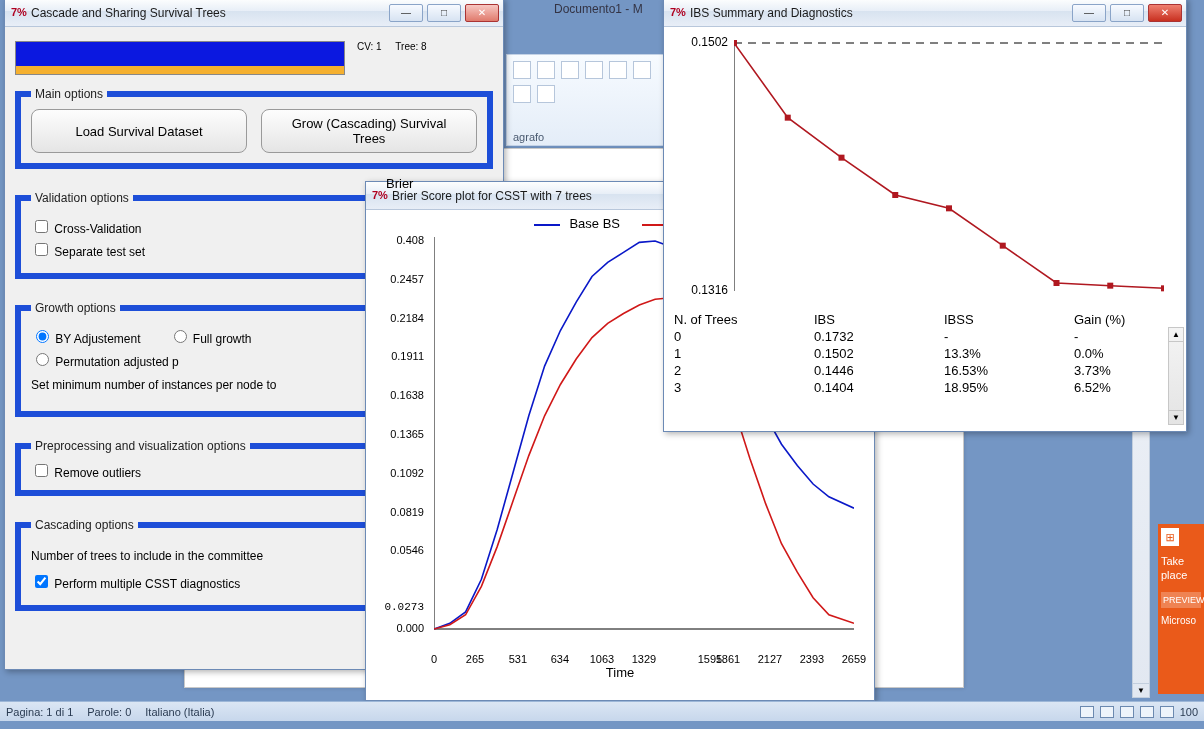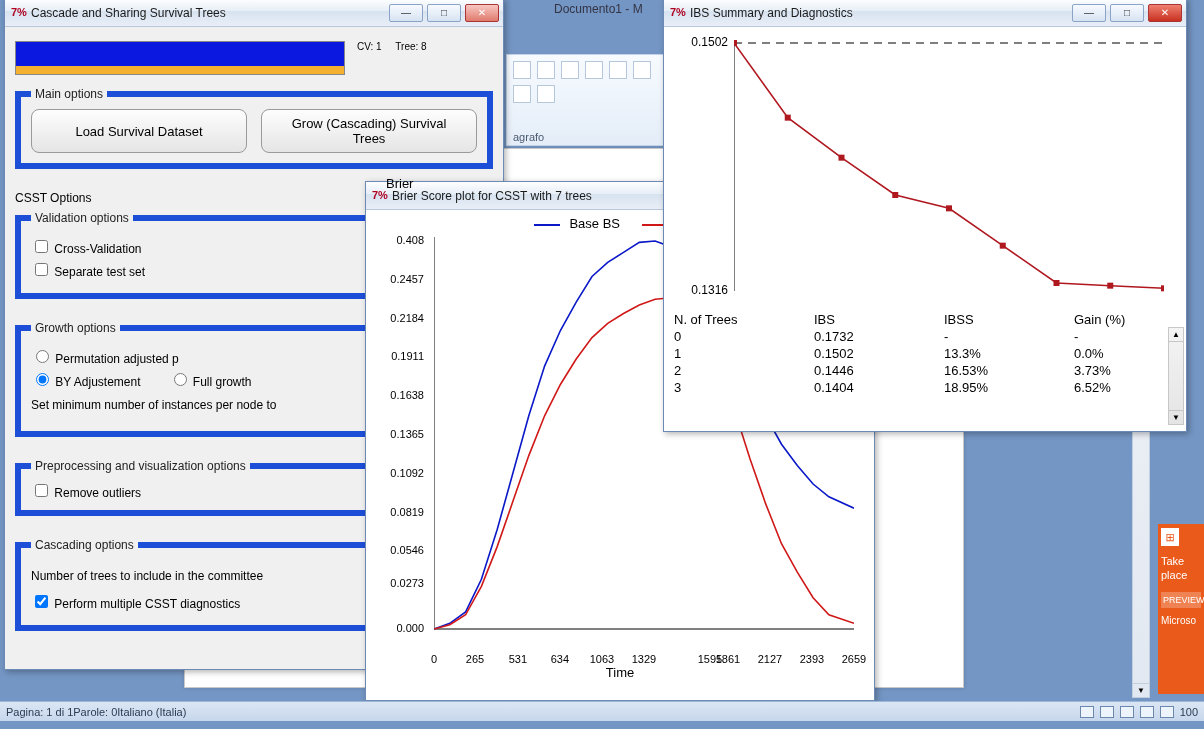--- a/index.html
+++ b/index.html
@@ -103,21 +103,21 @@
   .scroll-stub{ position:absolute; right:2px; top:300px; bottom:6px; width:16px; background:linear-gradient(#f4f4f4,#e4e4e4); border:1px solid #c7c7c7;}
   .scroll-stub .th{height:14px;border-bottom:1px solid #c7c7c7;display:flex;align-items:center;justify-content:center;font-size:8px;}
   .scroll-stub .tb{height:14px;border-top:1px solid #c7c7c7;position:absolute;bottom:0;left:0;right:0;display:flex;align-items:center;justify-content:center;font-size:8px;}
 
   
   .statusbar {
     position:absolute; left:0; bottom:8px; height:20px; width:100%;
     background:linear-gradient(#dbe6f4,#c7d7ec);
     border-top:1px solid #9db7d8;
     display:flex; align-items:center; font-size:11px; color:#2a3b52;
-    padding:0 6px; 
+    padding:0 6px; gap:14px;
   }
   .statusbar .right{ margin-left:auto; display:flex; gap:6px; align-items:center;padding-left:45px;}
   .view-icon{ width:14px;height:12px;border:1px solid #6b89b0; background:#eef4fb;}
   .word-doc-bg{
     position:absolute; left:184px; top:148px; width:780px; height:540px;
     background:#fff; border:1px solid #c9c9c9;
     box-shadow:0 0 4px rgba(0,0,0,.15);
   }
   .word-title{
     position:absolute; left:554px; top:2px; font-size:12px; color:#334;
@@ -194,40 +194,39 @@
     </div>
 
     <fieldset>
       <legend>Main options</legend>
       <div style="display:flex;gap:14px;">
         <button class="btn" style="flex:1">Load Survival Dataset</button>
         <button class="btn" style="flex:1">Grow (Cascading) Survival Trees</button>
       </div>
     </fieldset>
 
-    <div class="csst-head">CSST Options</div>
 
     <fieldset>
       <legend>Validation options</legend>
       <div class="row">
           <label><input type="checkbox" style=""> <span>Cross-Validation</span></label>
         </div>
       <div class="row">
           <label><input type="checkbox" style=""> <span>Separate test set</span></label>
         </div>
     </fieldset>
 
     <fieldset>
       <legend>Growth options</legend>
-      <div class="row">
-        <label><input type="radio" name="g" style=""> <span>Permutation adjusted p</span></label>
-      </div>
       <div class="row">
         <label><input type="radio" name="g" checked="" style=""> <span>BY Adjustement</span></label>
         <label><input type="radio" name="g" style=""> <span>Full growth</span></label>
+      </div>
+      <div class="row">
+        <label><input type="radio" name="g" style=""> <span>Permutation adjusted p</span></label>
       </div>
       <div class="small-row">
         <span>Set minimum number of instances per node to</span>
         <input class="mini" type="text" value="1" style="">
       </div>
     </fieldset>
 
     <fieldset>
       <legend>Preprocessing and visualization options</legend>
       <div style="display:flex;justify-content:space-between;align-items:center;">
@@ -270,21 +269,21 @@
     <div class="axis-title-y">Brier</div>
     <div class="plot-area">
       <svg class="chart" id="brier-svg" width="420" height="410">
           <line x1="0" y1="392" x2="420" y2="392" stroke="#000"></line>
           <line x1="0" y1="0" x2="0" y2="392" stroke="#000"></line>
           <path d="M0.0 392.0 L15.8 386.3 L31.6 374.9 L47.4 342.3 L63.2 292.5 L79.0 235.7 L94.8 178.8 L110.6 129.1 L126.4 93.5 L142.2 65.1 L158.0 39.5 L173.7 25.3 L189.5 15.4 L205.3 5.4 L221.1 4.0 L236.9 9.7 L252.7 22.5 L268.5 43.8 L284.3 72.2 L300.1 107.8 L315.9 143.3 L331.7 178.8 L347.5 207.2 L363.3 228.6 L379.1 247.0 L394.9 259.8 L420.0 271.2 " fill="none" stroke="#0a18c8" stroke-width="1.6"></path>
           <path d="M0.0 392.0 L15.8 387.7 L31.6 377.8 L47.4 349.4 L63.2 309.6 L79.0 264.1 L94.8 218.6 L110.6 178.8 L126.4 147.5 L142.2 122.0 L158.0 100.6 L173.7 86.4 L189.5 76.5 L205.3 68.0 L221.1 62.3 L236.9 60.8 L252.7 72.2 L268.5 93.5 L284.3 129.1 L300.1 171.7 L315.9 221.5 L331.7 266.9 L347.5 306.7 L363.3 335.2 L379.1 360.7 L394.9 377.8 L420.0 386.3 " fill="none" stroke="#d01818" stroke-width="1.6"></path>
         </svg>
       <div id="brier-yticks">
           <div class="ylab" style="top: 389px;">0.000</div>
-          <div class="ylab" style="top: 344px;">0.0273</div>
+          <div class="ylab" style="top: 368px; font-family: Liberation Mono, monospace;">0.0273</div>
           <div class="ylab" style="top: 311.4px;">0.0546</div>
           <div class="ylab" style="top: 272.6px;">0.0819</div>
           <div class="ylab" style="top: 233.8px;">0.1092</div>
           <div class="ylab" style="top: 195px;">0.1365</div>
           <div class="ylab" style="top: 156.2px;">0.1638</div>
           <div class="ylab" style="top: 117.4px;">0.1911</div>
           <div class="ylab" style="top: 78.6px;">0.2184</div>
           <div class="ylab" style="top: 39.8px;">0.2457</div>
           <div class="ylab" style="top: 1px;">0.408</div>
         </div>

